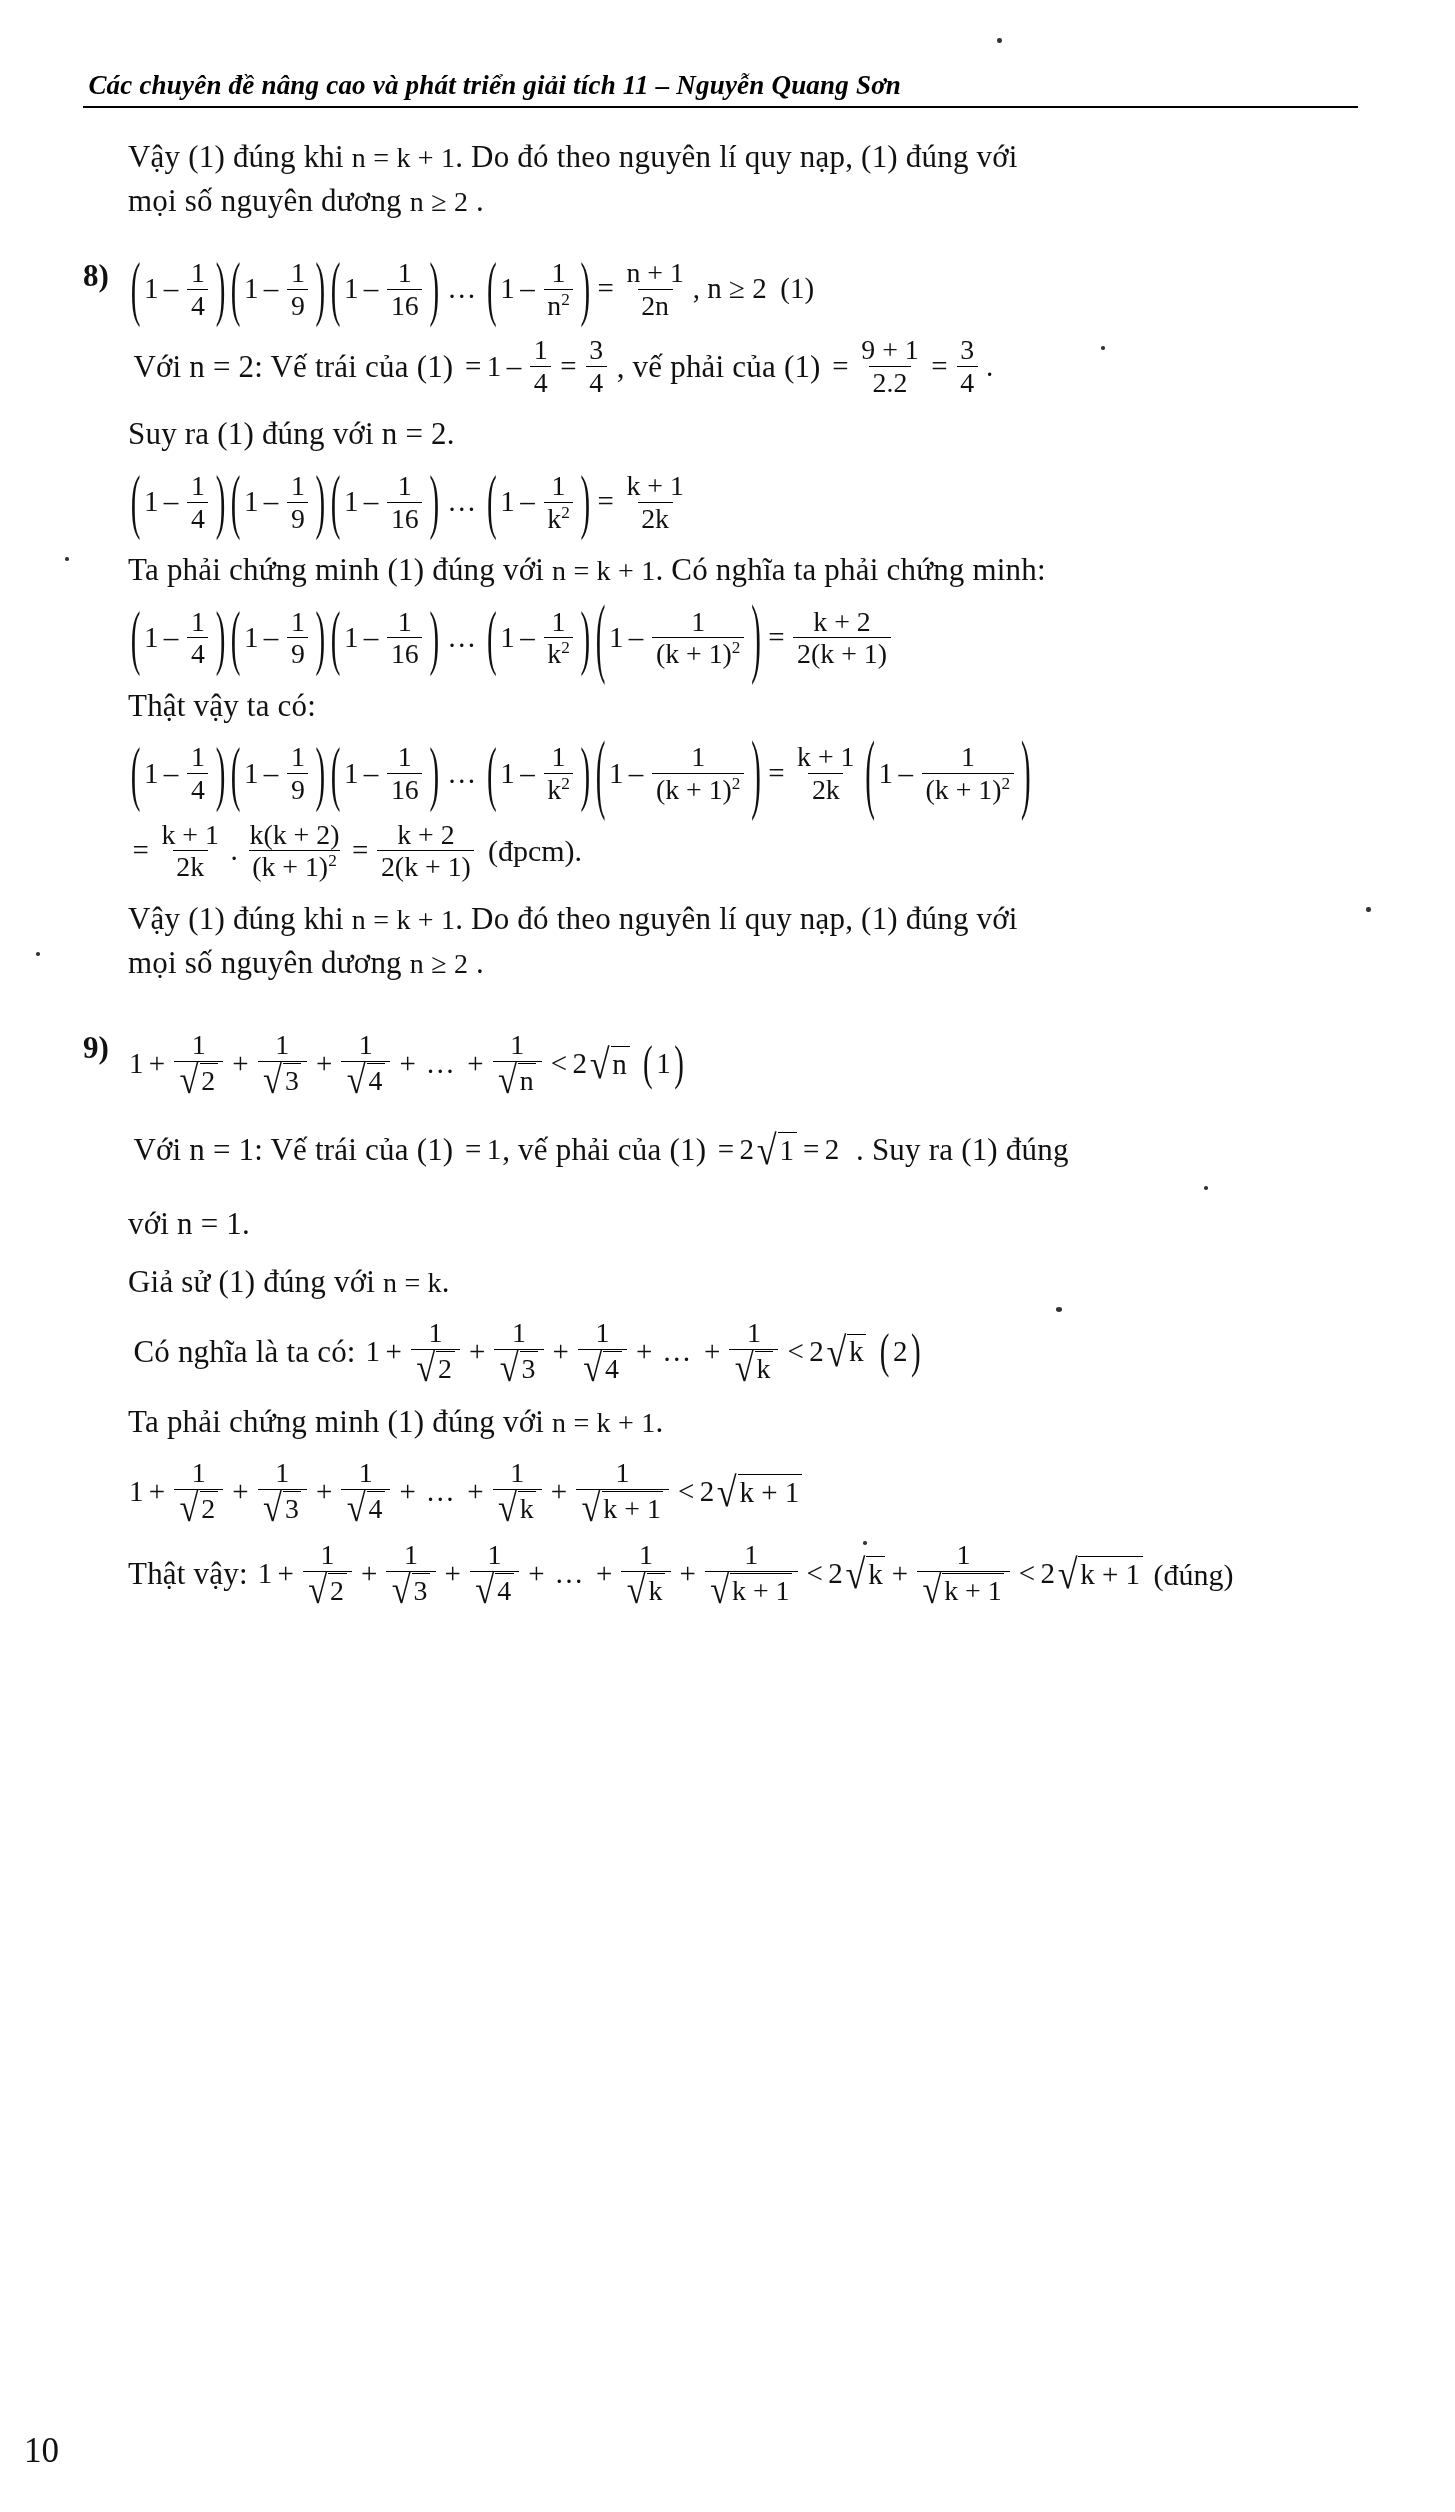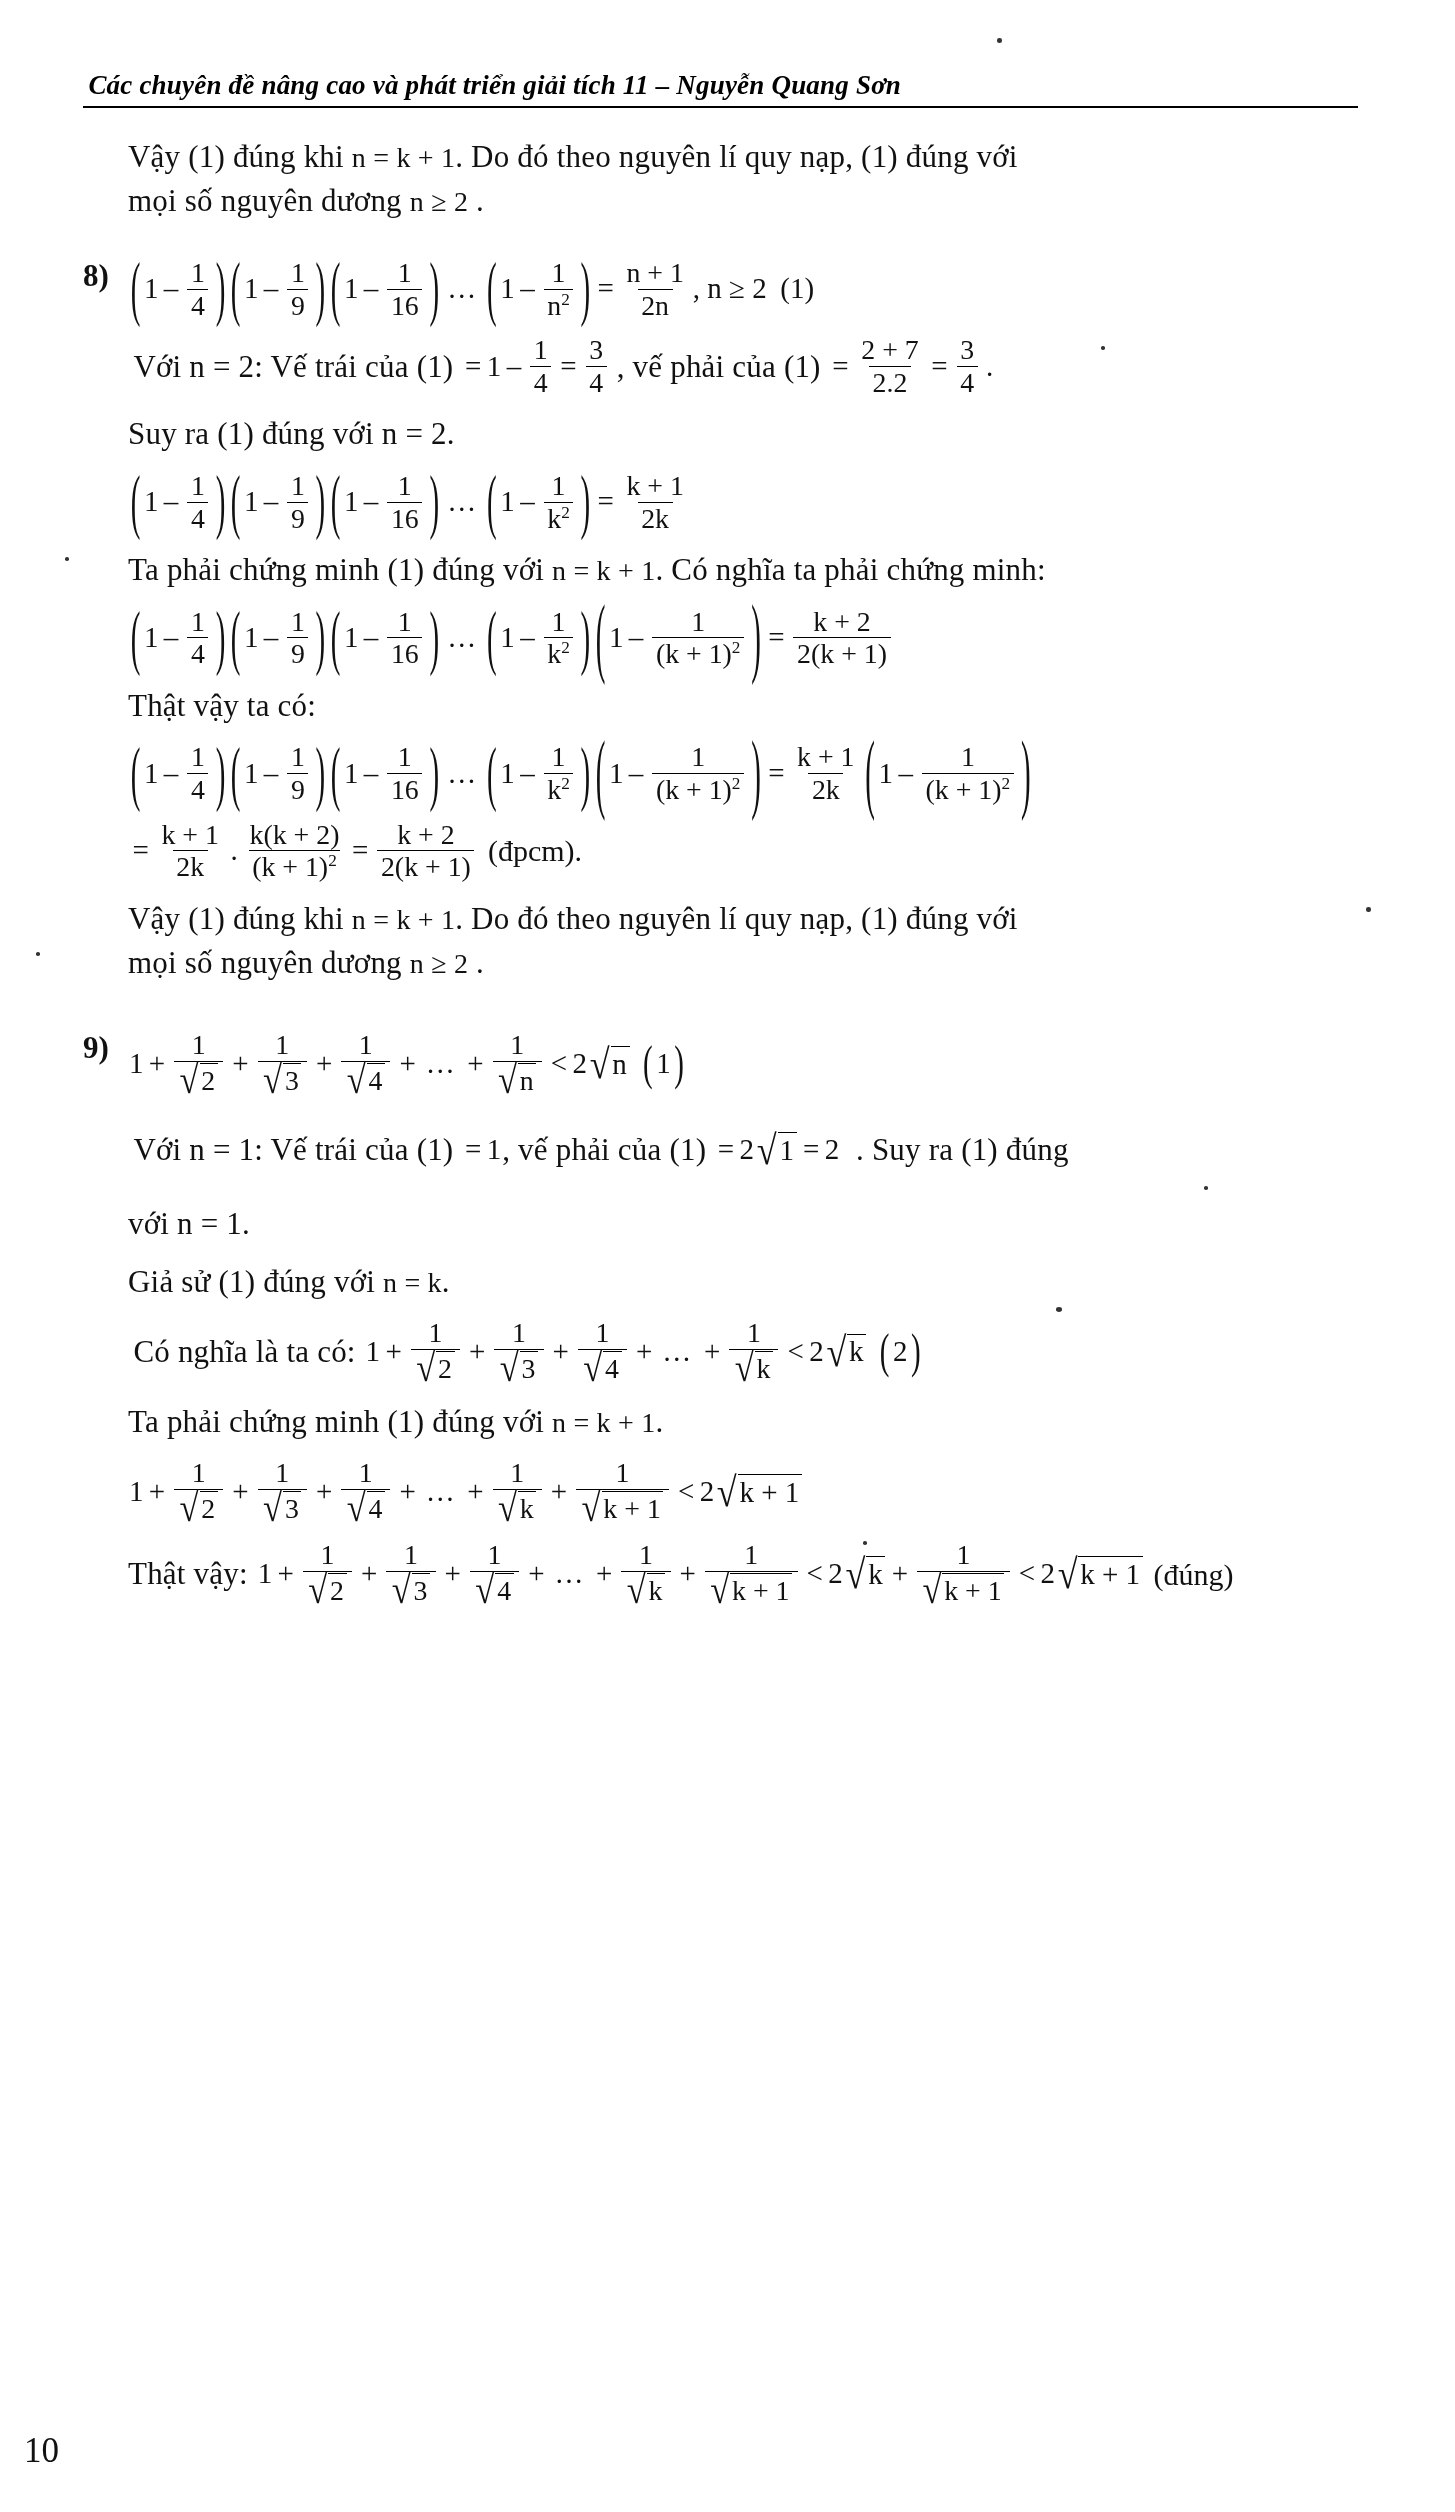--- a/index.html
+++ b/index.html
@@ -225,21 +225,21 @@
             <span class="op">=</span>
             <span class="frac">
                 <span class="num">3</span>
                 <span class="den">4</span>
               </span>
           </span>
           <span class="para" style="margin:0;padding-left:5.4px">, vế phải của (1)</span>
           <span class="m" style="padding-left:7.2px">
             <span class="op">=</span>
             <span class="frac">
-                <span class="num">2 + 7</span>
+                <span class="num">9 + 1</span>
                 <span class="den">2.2</span>
               </span>
             <span class="op">=</span>
             <span class="frac">
                 <span class="num">3</span>
                 <span class="den">4</span>
               </span>
             <span class="tok" style="padding-left:3.6px">.</span>
           </span>
         </div>

